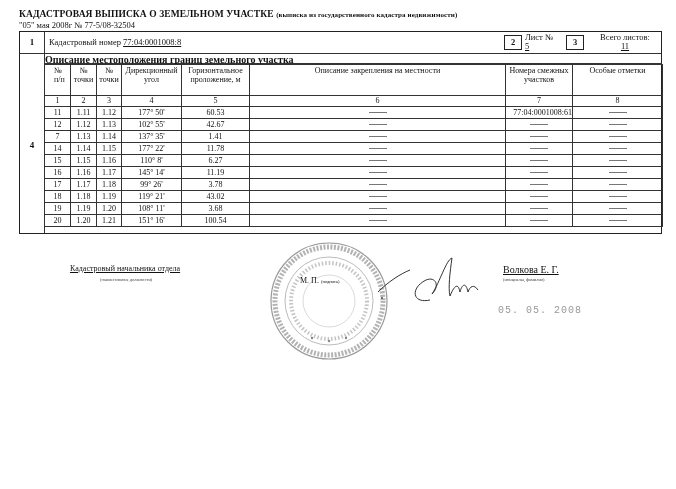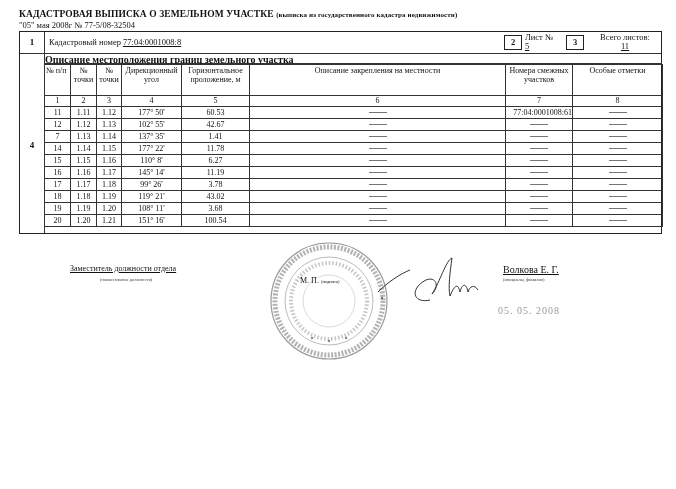--- a/index.html
+++ b/index.html
@@ -30,21 +30,21 @@
   table.grid th { vertical-align: top; height: 29px; line-height: 9px; padding-top: 1px; white-space: normal; }
   table.grid tr.idx td { height: 10px; }
   .dash { display: inline-block; width: 18px; border-bottom: 1px solid #777; vertical-align: middle; }
 
   .sig-pos { left: 70px; top: 264px; font-size: 8px; text-decoration: underline; white-space: nowrap; }
   .sig-pos-cap { left: 100px; top: 277px; font-size: 4.5px; color: #444; white-space: nowrap; }
   .mp { left: 300px; top: 276px; font-size: 8px; white-space: nowrap; }
   .mp small { font-size: 4.5px; }
   .sig-name { left: 503px; top: 264px; font-size: 10px; text-decoration: underline; white-space: nowrap; }
   .sig-name-cap { left: 503px; top: 277px; font-size: 4.5px; color: #444; white-space: nowrap; }
-  .stamp-date { left: 498px; top: 305px; font-family: Liberation Serif, serif; font-size: 10px; color: #999; letter-spacing: 1px; white-space: nowrap; }
+  .stamp-date { left: 498px; top: 305px; font-family: Liberation Mono, monospace; font-size: 10px; color: #999; letter-spacing: 1px; white-space: nowrap; }
   .seal { left: 268px; top: 240px; width: 122px; height: 122px; }
   .signature { left: 370px; top: 252px; width: 130px; height: 60px; }
 </style>
 </head>
 <body>
 
 <div class="abs title">
   <span>КАДАСТРОВАЯ ВЫПИСКА О ЗЕМЕЛЬНОМ УЧАСТКЕ</span>
   <span class="sub">(выписка из государственного кадастра недвижимости)</span>
 </div>
@@ -81,21 +81,21 @@
         <col style="width:26px">
         <col style="width:25px">
         <col style="width:60px">
       <col style="width:68px">
         <col style="width:256px">
         <col style="width:67px">
         <col style="width:90px">
     </colgroup>
     <thead>
       <tr>
-        <th style="text-align:left;padding-left:1px">№ п/п</th>
+        <th style="text-align:left;padding-left:9px">№ п/п</th>
         <th>№ точки</th>
         <th>№ точки</th>
         <th>Дирекционный угол</th>
         <th>Горизонтальное проложение, м</th>
         <th>Описание закрепления на местности</th>
         <th>Номера смежных участков</th>
         <th>Особые отметки</th>
       </tr>
       <tr class="idx">
         <td>1</td>
@@ -206,21 +206,21 @@
         <td>151° 16'</td>
         <td>100.54</td>
         <td><span class="dash"></span></td>
         <td><span class="dash"></span></td>
         <td><span class="dash"></span></td>
       </tr>
     </tbody>
   </table>
 </div>
 
-<div class="abs sig-pos">Заместитель должности отдела</div>
+<div class="abs sig-pos">Кадастровый начальника отдела</div>
 <div class="abs sig-pos-cap">(наименование должности)</div>
 
 <svg class="abs seal" viewBox="0 0 122 122">
   <circle cx="61" cy="61" r="58" fill="none" stroke="#9a9a9a" stroke-width="1.2"></circle>
   <circle cx="61" cy="61" r="54" fill="none" stroke="#b3b3b3" stroke-width="5" stroke-dasharray="2 1.5"></circle>
   <circle cx="61" cy="61" r="44" fill="none" stroke="#aaa" stroke-width="0.8"></circle>
   <circle cx="61" cy="61" r="38" fill="none" stroke="#c4c4c4" stroke-width="4" stroke-dasharray="1.5 2"></circle>
   <circle cx="61" cy="61" r="26" fill="none" stroke="#d0d0d0" stroke-width="0.8"></circle>
   <circle cx="44" cy="98" r="1.2" fill="#888"></circle>
     <circle cx="61" cy="101" r="1.2" fill="#888"></circle>

